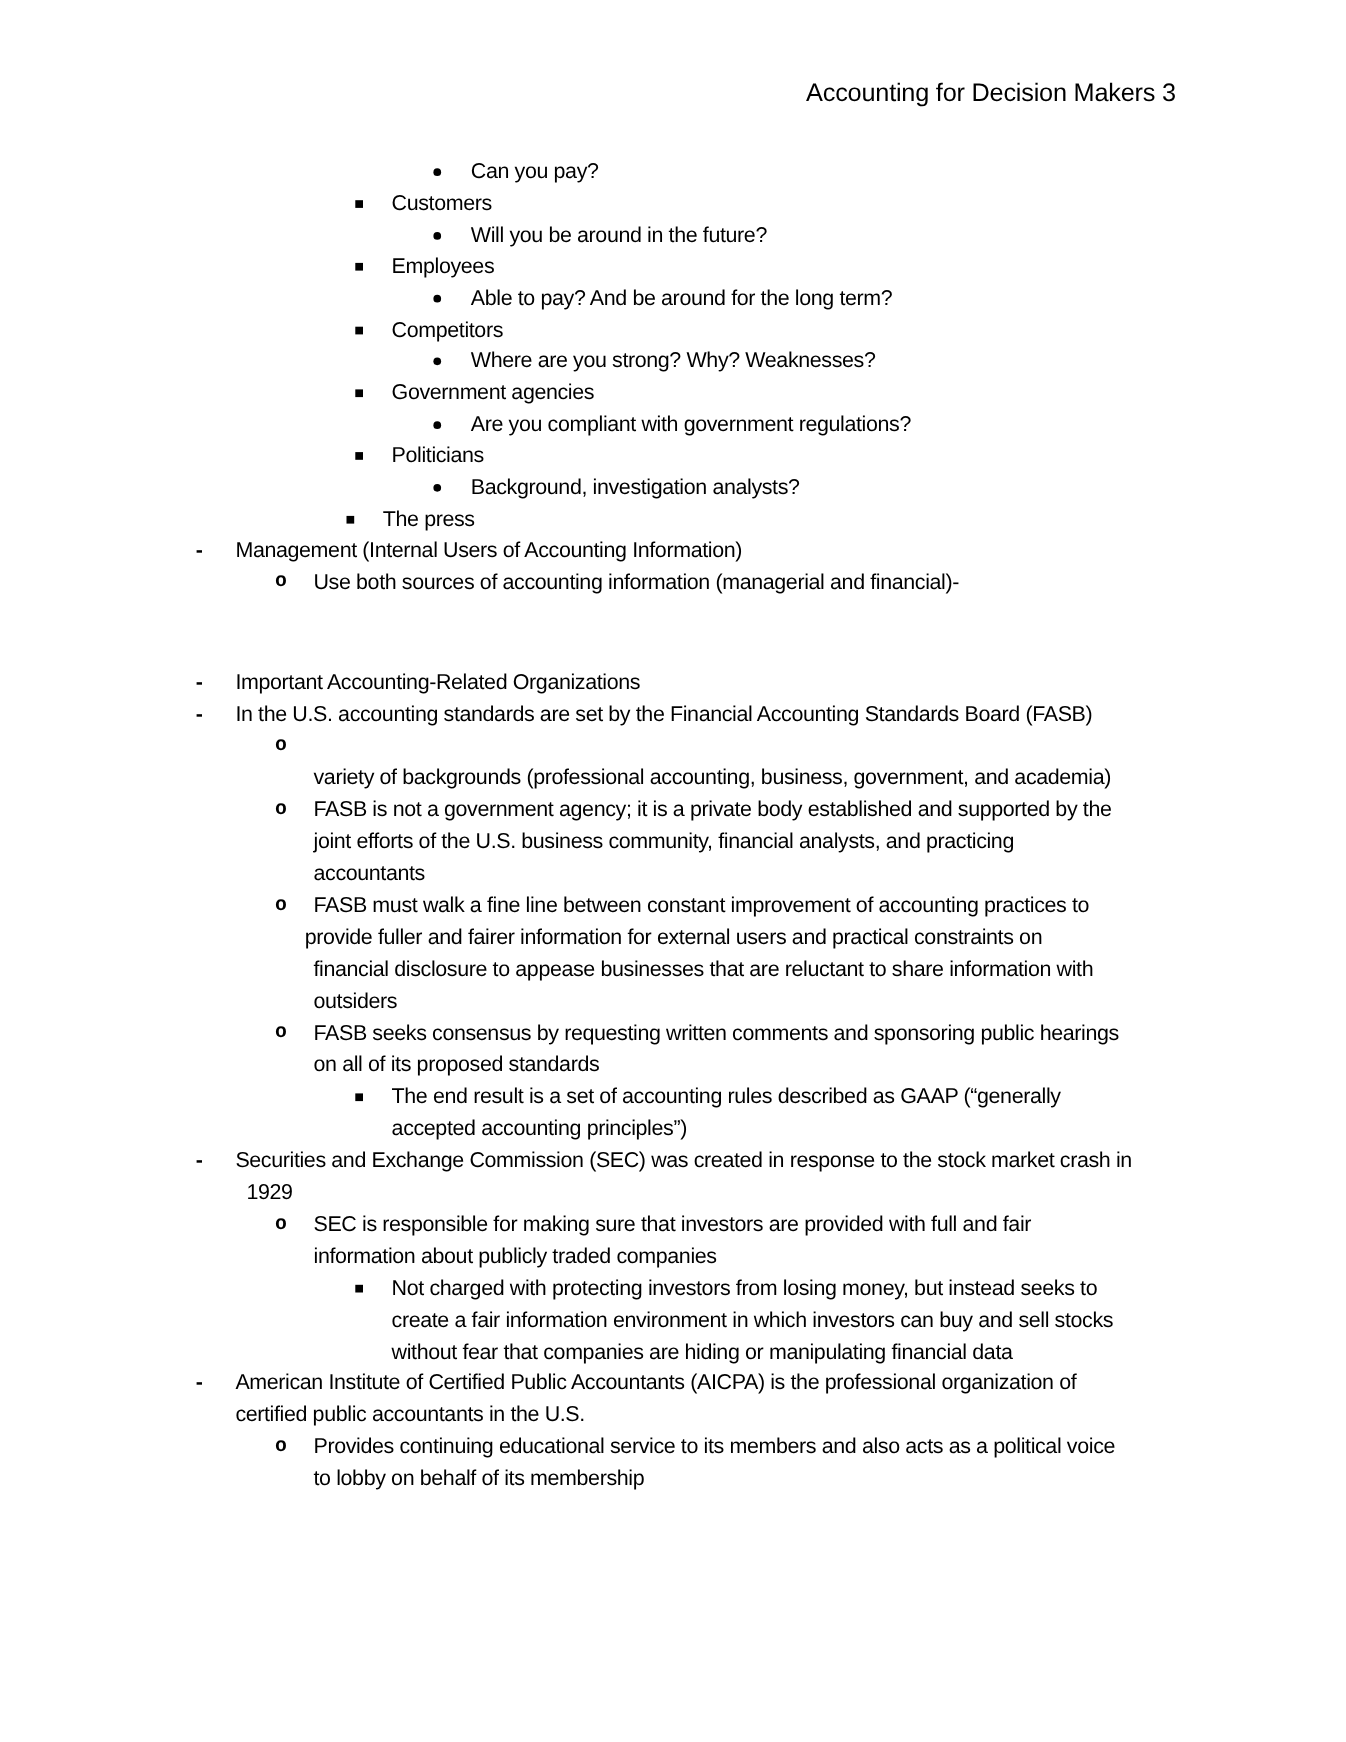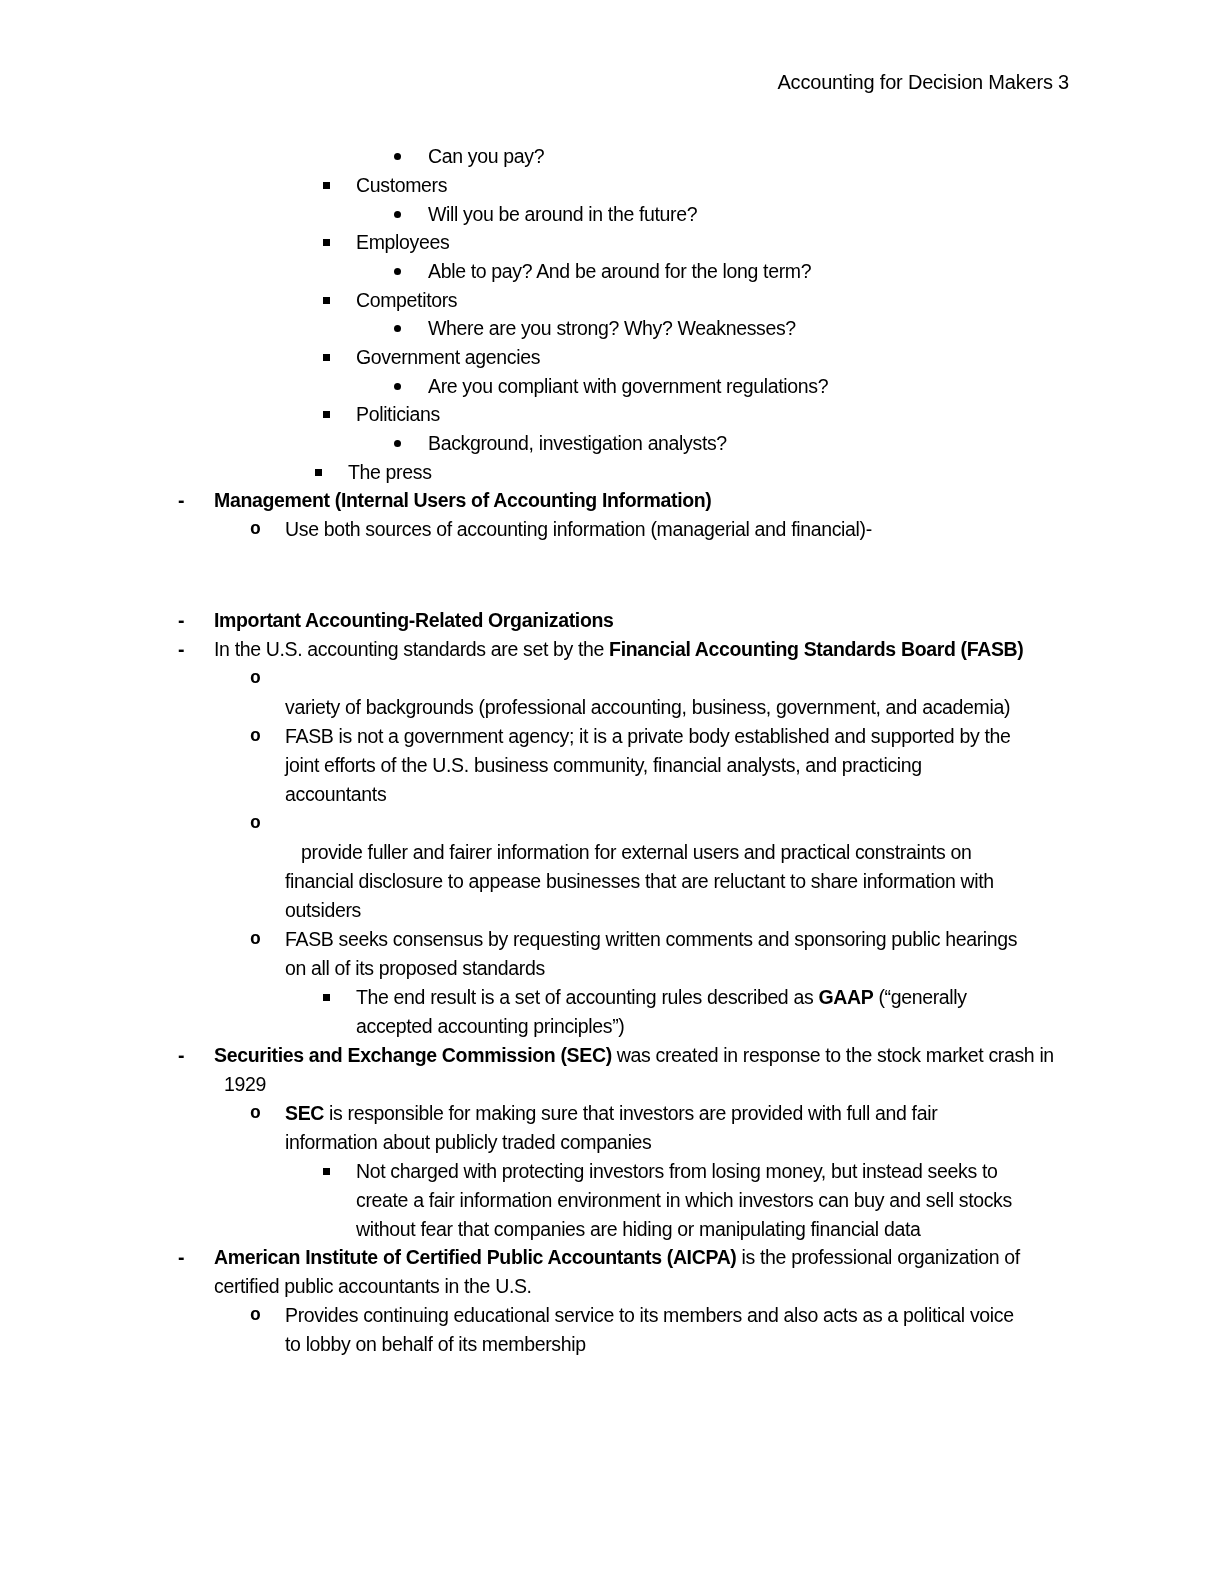--- a/index.html
+++ b/index.html
@@ -3,32 +3,32 @@
   <meta charset="utf-8">
   <style>
     html, body { margin: 0; padding: 0; background: #ffffff; }
     body {
       width: 1224px; height: 1584px; position: relative; overflow: hidden;
       font-family: "Liberation Sans", "DejaVu Sans", sans-serif;
       color: #000000;
     }
     .header {
       position: absolute; top: 71px; right: 155px;
-      font-size: 20px; letter-spacing: -0.2px;
+      font-size: 23px; letter-spacing: -0.2px;
     }
     .line {
       position: absolute; font-size: 19.5px; line-height: 29px; white-space: nowrap;
       letter-spacing: -0.35px;
     }
     .marker { position: absolute; }
     .m-dash { font-weight: bold; }
     .m-o { font-weight: bold; font-family: "Liberation Mono", "DejaVu Sans Mono", monospace; font-size: 18px; }
     .m-sq { display: inline-block; width: 7px; height: 7px; background: #000; }
     .m-dot { display: inline-block; width: 7px; height: 7px; border-radius: 50%; background: #000; }
-    b { font-weight: bold; }
+    b { font-weight: normal; }
   </style>
 </head>
 <body>
 
 <div class="header">Accounting for Decision Makers 3</div>
 
 <div id="doc">
 
   <div class="line" style="top:142px;left:428px"><span class="marker m-dot" style="left:-34px;top:11px"></span><span>Can you pay?</span></div>
   <div class="line" style="top:171px;left:356px"><span class="marker m-sq" style="left:-33px;top:11px"></span><span>Customers</span></div>
@@ -46,22 +46,22 @@
   <div class="line" style="top:486px;left:214px"><span class="marker m-dash" style="left:-36px">-</span><b>Management (Internal Users of Accounting Information)</b></div>
   <div class="line" style="top:515px;left:285px"><span class="marker m-o" style="left:-35px">o</span><span>Use both sources of accounting information (managerial and financial)-</span></div>
 
   <div class="line" style="top:606px;left:214px"><span class="marker m-dash" style="left:-36px">-</span><b>Important Accounting-Related Organizations</b></div>
   <div class="line" style="top:635px;left:214px"><span class="marker m-dash" style="left:-36px">-</span><span>In the U.S. accounting standards are set by the </span><b>Financial Accounting Standards Board (FASB)</b><span></span></div>
   <div class="line" style="top:664px;left:285px"><span class="marker m-o" style="left:-35px">o</span></div>
   <div class="line" style="top:693px;left:285px"><span>variety of backgrounds (professional accounting, business, government, and academia)</span></div>
   <div class="line" style="top:722px;left:285px"><span class="marker m-o" style="left:-35px">o</span><span>FASB is not a government agency; it is a private body established and supported by the</span></div>
   <div class="line" style="top:751px;left:285px"><span>joint efforts of the U.S. business community, financial analysts, and practicing</span></div>
   <div class="line" style="top:780px;left:285px"><span>accountants</span></div>
-  <div class="line" style="top:809px;left:285px"><span class="marker m-o" style="left:-35px">o</span></div>
-  <div class="line" style="top:838px;left:301px"><span>provide fuller and fairer information for external users and practical constraints on</span></div>
+  <div class="line" style="top:809px;left:285px"><span class="marker m-o" style="left:-35px">o</span><span>FASB must walk a fine line between constant improvement of accounting practices to</span></div>
+  <div class="line" style="top:838px;left:277px"><span>provide fuller and fairer information for external users and practical constraints on</span></div>
   <div class="line" style="top:867px;left:285px"><span>financial disclosure to appease businesses that are reluctant to share information with</span></div>
   <div class="line" style="top:896px;left:285px"><span>outsiders</span></div>
   <div class="line" style="top:925px;left:285px"><span class="marker m-o" style="left:-35px">o</span><span>FASB seeks consensus by requesting written comments and sponsoring public hearings</span></div>
   <div class="line" style="top:954px;left:285px"><span>on all of its proposed standards</span></div>
   <div class="line" style="top:983px;left:356px"><span class="marker m-sq" style="left:-33px;top:11px"></span><span>The end result is a set of accounting rules described as </span><b>GAAP</b><span> (“generally</span></div>
   <div class="line" style="top:1012px;left:356px"><span>accepted accounting principles”)</span></div>
 
   <div class="line" style="top:1041px;left:214px"><span class="marker m-dash" style="left:-36px">-</span><b>Securities and Exchange Commission (SEC)</b><span> was created in response to the stock market crash in</span></div>
   <div class="line" style="top:1070px;left:224px"><span>1929</span></div>
   <div class="line" style="top:1099px;left:285px"><span class="marker m-o" style="left:-35px">o</span><b>SEC</b><span> is responsible for making sure that investors are provided with full and fair</span></div>

